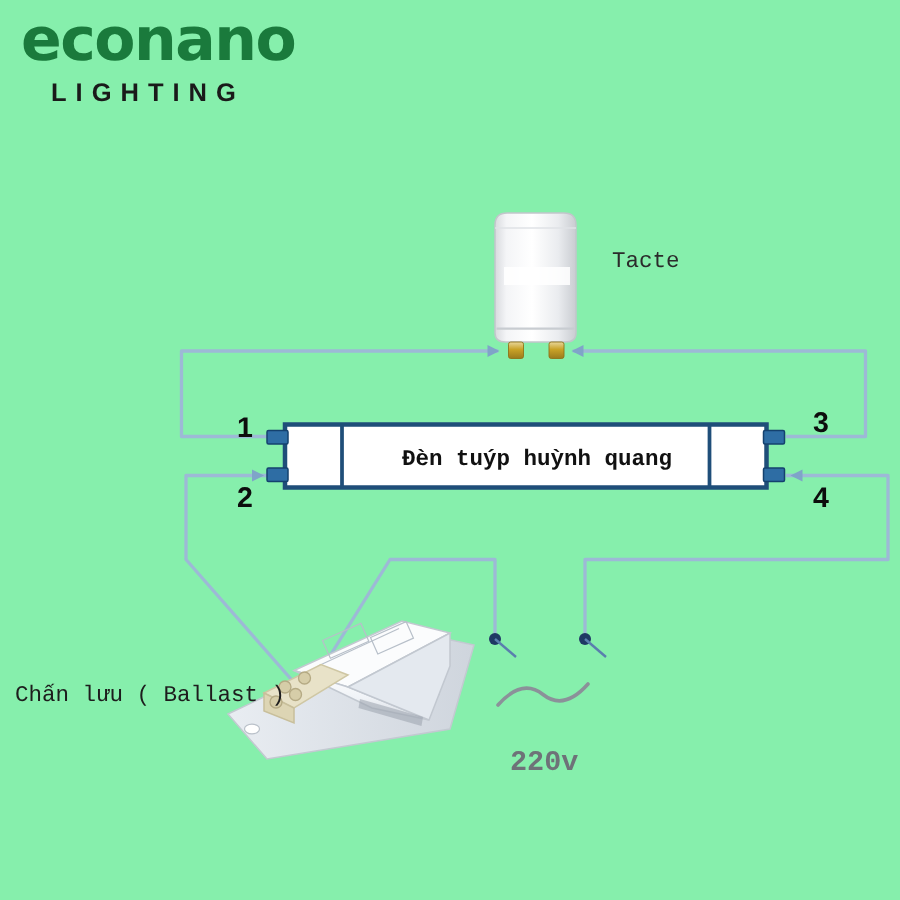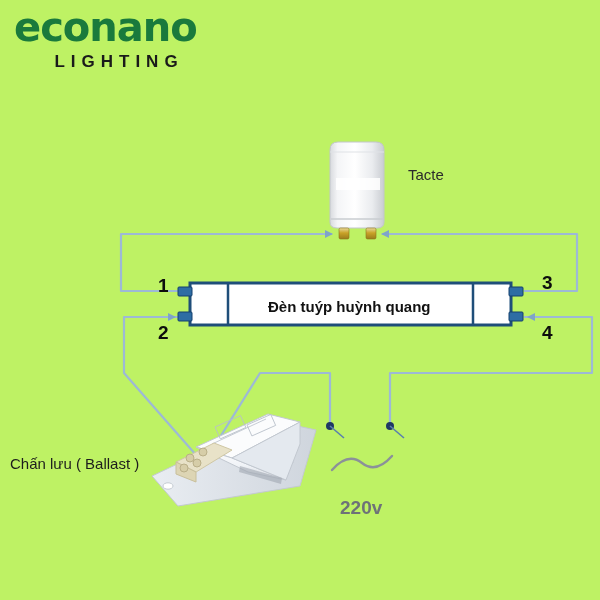--- a/index.html
+++ b/index.html
@@ -5,21 +5,21 @@
   html, body {
     margin: 0; padding: 0;
     width: 600px; height: 600px;
     background: #ffffff;
     font-family: "Liberation Sans", sans-serif;
     overflow: hidden;
   }
   #stage {
     position: relative;
     width: 600px; height: 600px;
-    background: #bef264;
+    background: #86efac;
   }
   #diagram-svg {
     position: absolute;
     left: 0; top: 0;
     width: 600px; height: 600px;
   }
   .logo-wrap {
     position: absolute;
     left: 14px; top: 6px;
     width: 190px; height: 72px;
@@ -33,25 +33,24 @@
     margin: 0;
     padding: 0;
   }
   .logo-sub {
     font-family: "Liberation Sans", sans-serif;
     font-weight: bold;
     font-size: 17px;
     letter-spacing: 6px;
     color: #1a1a1a;
     margin: 4px 0 0 20px;
-    text-align: center;
   }
   .lbl {
     position: absolute;
-    font-family: Liberation Sans, sans-serif;
+    font-family: Liberation Mono, monospace;
     white-space: nowrap;
   }
   .lbl-tacte {
     left: 408px; top: 166px;
     font-size: 15px;
     color: #2b2b2b;
   }
   .lbl-tube {
     left: 268px; top: 298px;
     font-size: 15px;

